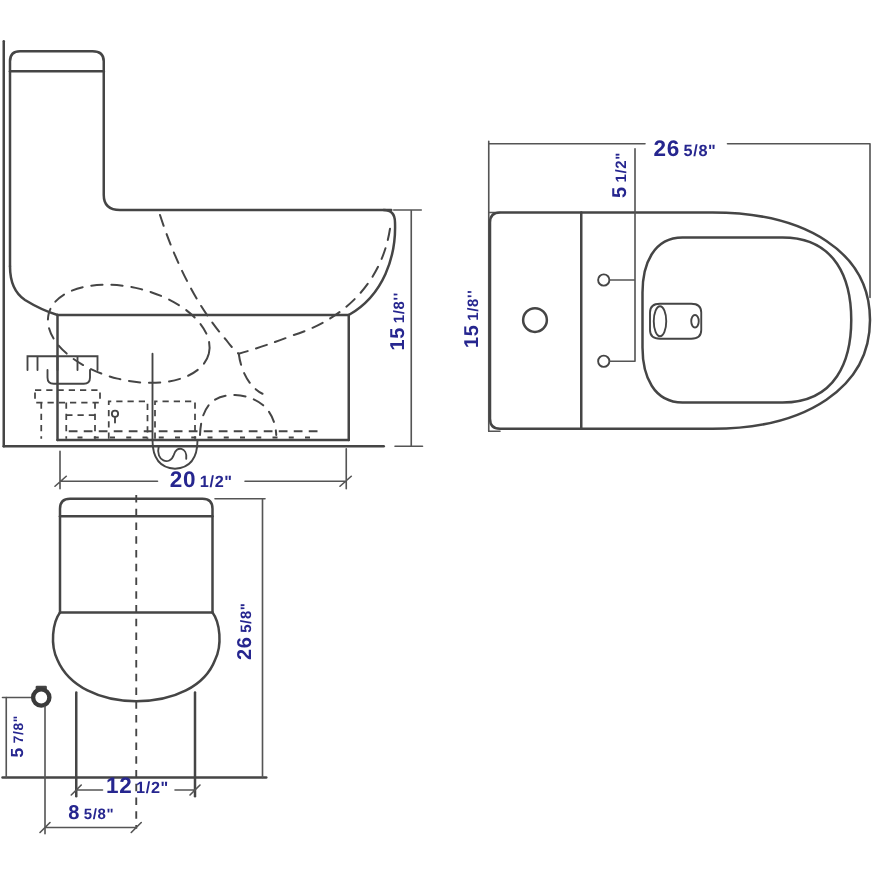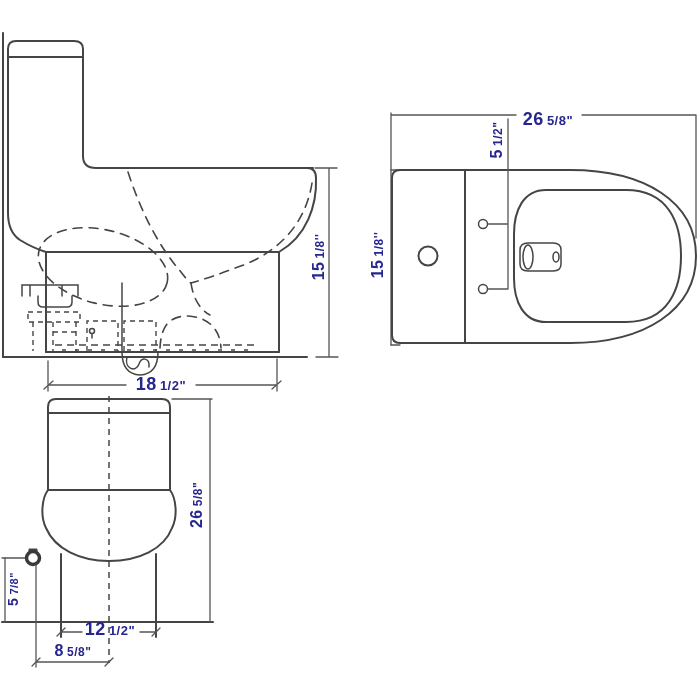--- a/index.html
+++ b/index.html
@@ -108,21 +108,21 @@
     <path class="dimline" d="M36,662 H109 M32,666 L40,658 M105,666 L113,658"></path>
   </g>
 </svg>
 
 <div class="dim rot sz-md" style="left:319px;top:257px;">
   <span class="big">15</span>
     <span class="small">1/8''</span>
 </div>
 
 <div class="dim sz-lg" style="left:161px;top:384px;">
-  <span class="big">18</span>
+  <span class="big">20</span>
     <span class="small">1/2"</span>
 </div>
 
 <div class="dim sz-lg" style="left:548px;top:119px;">
   <span class="big">26</span>
     <span class="small">5/8"</span>
 </div>
 
 <div class="dim rot sz-md" style="left:497px;top:140px;">
   <span class="big">5</span>

